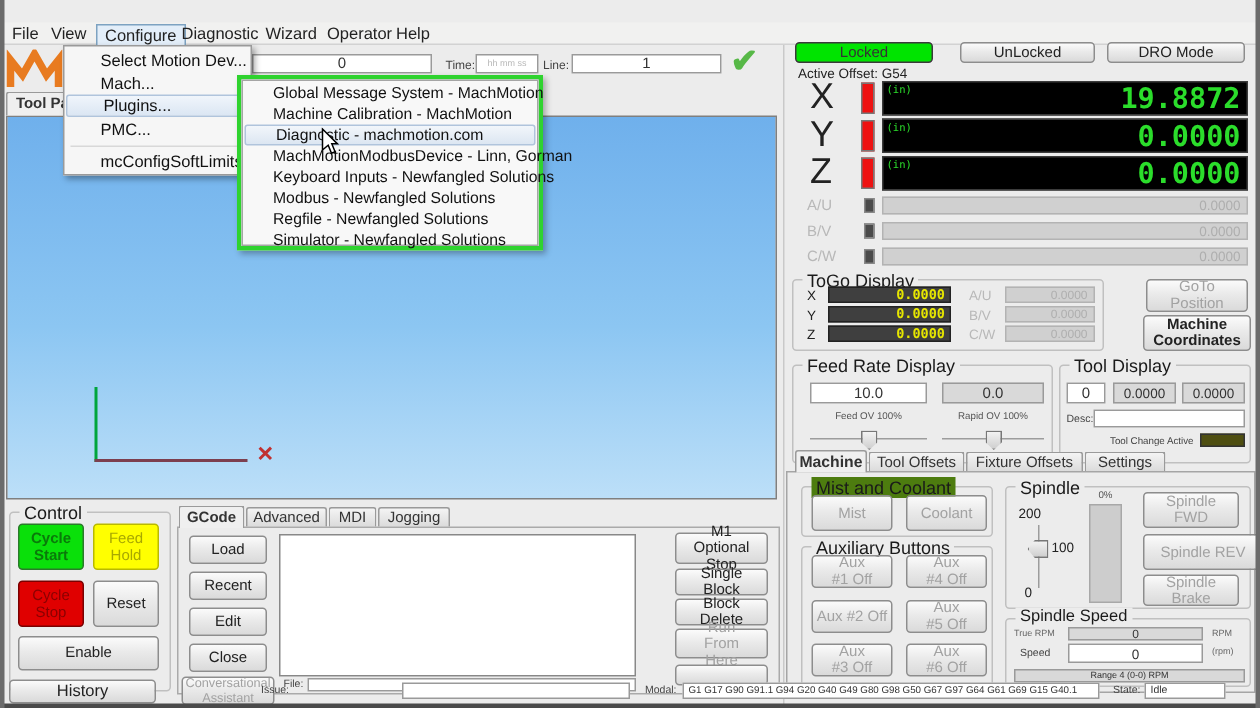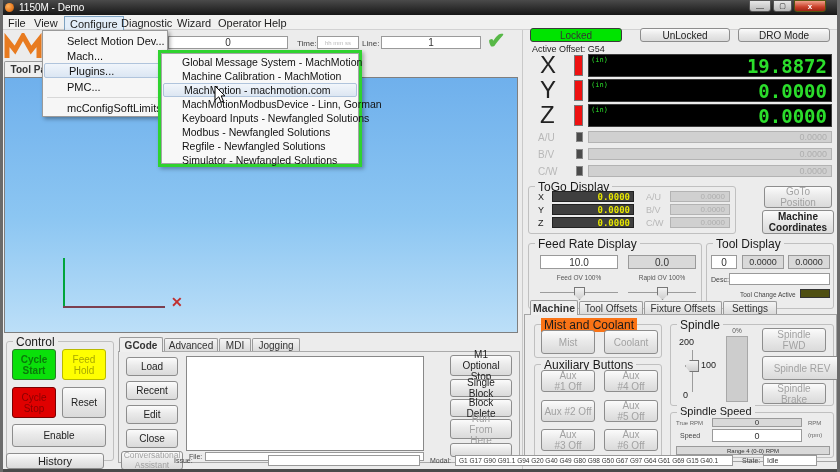--- a/index.html
+++ b/index.html
@@ -39,27 +39,20 @@
        clip-path:polygon(0 0,100% 0,100% 60%,50% 100%,0 60%);}
   .thumbL{position:absolute;background:linear-gradient(#f2f2f2,#cfcfcf);border:1px solid #777;
        clip-path:polygon(0 50%,35% 0,100% 0,100% 100%,35% 100%);}
   .track{position:absolute;background:#9c9c9c;}
 </style>
 </head>
 <body>
 
 <div id="app">
 
-  <div class="abs" style="left:0;top:0;width:840px;height:15px;background:linear-gradient(#4a4a4a,#171717);display:flex;align-items:center;">
-    <div class="abs" style="left:5px;top:3px;width:9px;height:9px;border-radius:50%;background:radial-gradient(circle at 35% 35%,#ffb25e,#e87b20 60%,#8a4a10);"></div>
-    <span class="lbl" style="left:19px;top:2px;font-size:10px;color:#fff;">1150M - Demo</span>
-    <div class="abs" style="left:749px;top:0;width:22px;height:12px;background:linear-gradient(#e8e8e8,#b9b9b9);border:1px solid #555;border-radius:0 0 3px 3px;display:flex;align-items:flex-end;justify-content:center;font-size:8px;color:#222;line-height:6px;">—</div>
-    <div class="abs" style="left:773px;top:0;width:19px;height:12px;background:linear-gradient(#e8e8e8,#b9b9b9);border:1px solid #555;border-radius:0 0 3px 3px;display:flex;align-items:center;justify-content:center;font-size:7px;color:#222;">▢</div>
-    <div class="abs" style="left:794px;top:0;width:32px;height:12px;background:linear-gradient(#f0a08a,#c9402a 60%,#a02513);border:1px solid #551;border-radius:0 0 3px 3px;display:flex;align-items:center;justify-content:center;font-size:8px;color:#fff;font-weight:bold;">x</div>
-  </div>
 
   <div class="abs" style="left:0;top:15px;width:840px;height:15px;background:#f1f1f0;border-bottom:1px solid #d2d2d2;"></div>
   <span class="lbl" style="left:8px;top:17px;font-size:11px;">File</span>
   <span class="lbl" style="left:34px;top:17px;font-size:11px;">View</span>
   <span class="lbl" style="left:64px;top:16px;font-size:11px;padding:1px 5px;background:#e3eef9;border:1px solid #7da2c1;">Configure</span>
   <span class="lbl" style="left:121px;top:17px;font-size:11px;">Diagnostic</span>
   <span class="lbl" style="left:177px;top:17px;font-size:11px;">Wizard</span>
   <span class="lbl" style="left:218px;top:17px;font-size:11px;">Operator</span>
   <span class="lbl" style="left:264px;top:17px;font-size:11px;">Help</span>
 
@@ -246,21 +239,21 @@
     </div>
   <div class="tab" style="left:644px;top:301px;width:78px;height:14px;">
       <span>Fixture Offsets</span>
     </div>
   <div class="tab" style="left:723px;top:301px;width:54px;height:14px;">
       <span>Settings</span>
     </div>
   <div class="abs" style="left:524px;top:314px;width:313px;height:148px;border:1px solid #a5a5a5;background:#ececec;"></div>
 
   <div class="grp" style="left:534px;top:324px;width:128px;height:34px;">
-      <span class="glab" style="background:#f97316;">Mist and Coolant</span>
+      <span class="glab" style="background:#4d7c0f;">Mist and Coolant</span>
     </div>
   <div class="btn dis" style="left:541px;top:330px;width:54px;height:24px;">Mist</div>
   <div class="btn dis" style="left:604px;top:330px;width:54px;height:24px;">Coolant</div>
 
   <div class="grp" style="left:534px;top:364px;width:128px;height:94px;">
       <span class="glab">Auxiliary Buttons</span>
     </div>
   <div class="btn dis" style="left:541px;top:370px;width:54px;height:22px;padding:0 12px;">Aux #1 Off</div>
   <div class="btn dis" style="left:604px;top:370px;width:54px;height:22px;padding:0 12px;">Aux #4 Off</div>
   <div class="btn dis" style="left:541px;top:400px;width:54px;height:22px;padding:0 0;">Aux #2 Off</div>
@@ -335,21 +328,21 @@
 
   <div class="abs" style="left:158px;top:50px;width:204px;height:117px;border:3px solid #2fd32f;background:#f8f8f8;box-shadow:2px 2px 4px rgba(0,0,0,.3);z-index:51;">
     <div class="abs" style="left:0;top:0;width:198px;height:111px;border:1px solid #a5a5a5;background:#f8f8f8;">
       <div class="sub-item" style="left:0;top:1px;">
           <span>Global Message System - MachMotion</span>
         </div>
       <div class="sub-item" style="left:0;top:15px;">
           <span>Machine Calibration - MachMotion</span>
         </div>
       <div class="sub-item" style="left:1px;top:29px;width:194px;background:linear-gradient(#f2f6fb,#dce6f2);border:1px solid #b0c4dc;border-radius:2px;">
-          <span>MachMotion - machmotion.com</span>
+          <span>Diagnostic - machmotion.com</span>
         </div>
       <div class="sub-item" style="left:0;top:43px;">
           <span>MachMotionModbusDevice - Linn, Gorman</span>
         </div>
       <div class="sub-item" style="left:0;top:57px;">
           <span>Keyboard Inputs - Newfangled Solutions</span>
         </div>
       <div class="sub-item" style="left:0;top:85px;">
           <span>Regfile - Newfangled Solutions</span>
         </div>

